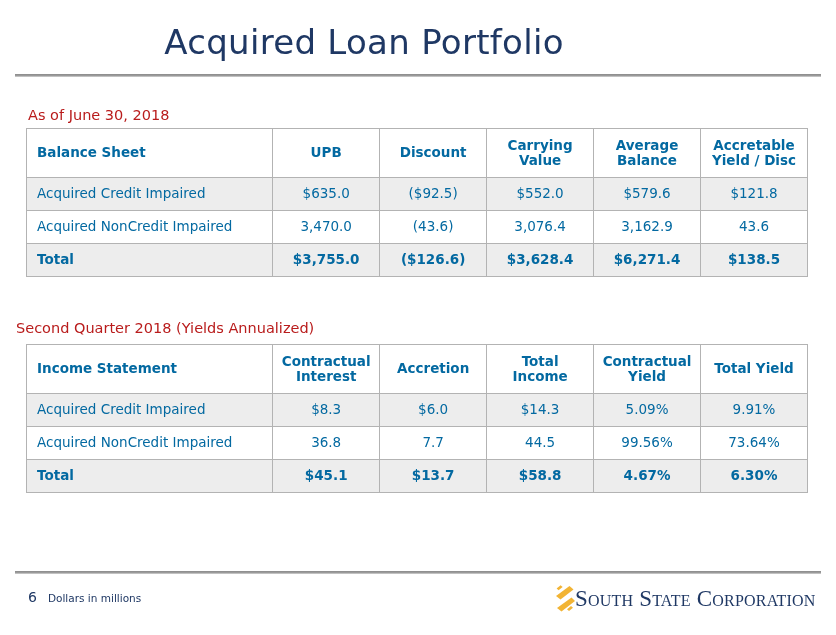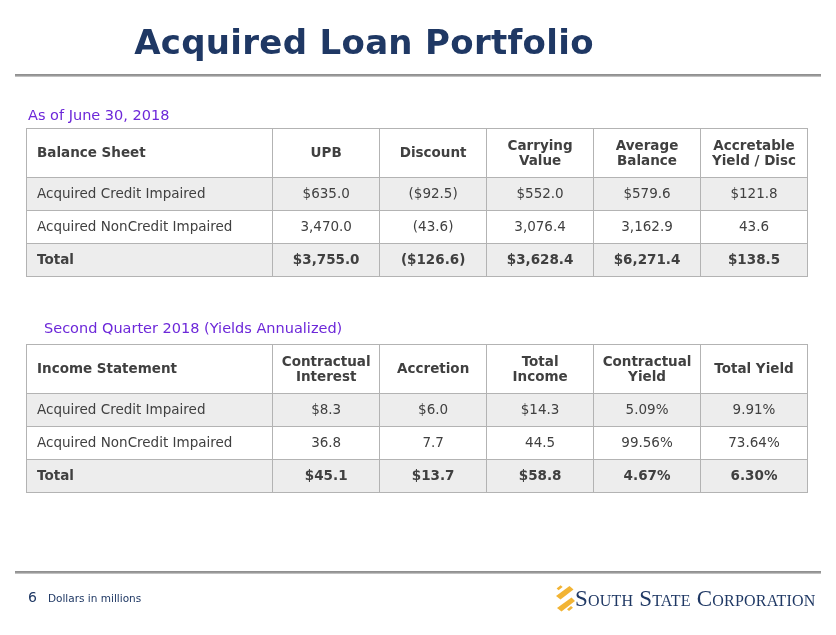--- a/index.html
+++ b/index.html
@@ -24,21 +24,21 @@
 
   
   .slide-title {
     position: absolute;
     left: 0;
     top: 22px;
     width: 728px;
     text-align: center;
     font-family: "DejaVu Sans", sans-serif;
     font-size: 34px;
-    font-weight: 700;
+    font-weight: 400;
     letter-spacing: 0.3px;
     color: #1F3864;
     white-space: nowrap;
   }
 
   .rule-top {
     position: absolute;
     left: 15px;
     top: 74px;
     width: 806px;
@@ -52,25 +52,25 @@
     width: 806px;
     height: 3px;
     background: linear-gradient(to bottom, #8b8b8b 0%, #9a9a9a 50%, #d5d5d5 100%);
   }
 
   
   .caption {
     position: absolute;
     font-size: 14.5px;
     font-weight: 400;
-    color: #6d28d9;
+    color: #b91c1c;
     white-space: nowrap;
   }
   #caption-balance { left: 28px; top: 107px; }
-  #caption-income  { left: 44px; top: 320px; text-align: right; }
+  #caption-income  { left: 16px; top: 320px; text-align: right; }
 
   
   .data-table {
     position: absolute;
     border-collapse: collapse;
     table-layout: fixed;
     border: 1px solid #a6a6a6;
     background: #ffffff;
   }
   #table-balance {
@@ -80,21 +80,21 @@
   }
   #table-income {
     left: 26px;
     top: 344px;
     width: 782px;
   }
   .data-table td, .data-table th {
     border: 1px solid #b3b3b3;
     padding: 0 0;
     font-size: 13.5px;
-    color: #404040;
+    color: #0369a1;
     vertical-align: middle;
     line-height: 1.12;
     overflow: hidden;
     white-space: nowrap;
   }
   .data-table thead th {
     background: #ffffff;
     font-weight: bold;
     text-align: center;
     height: 48px;

